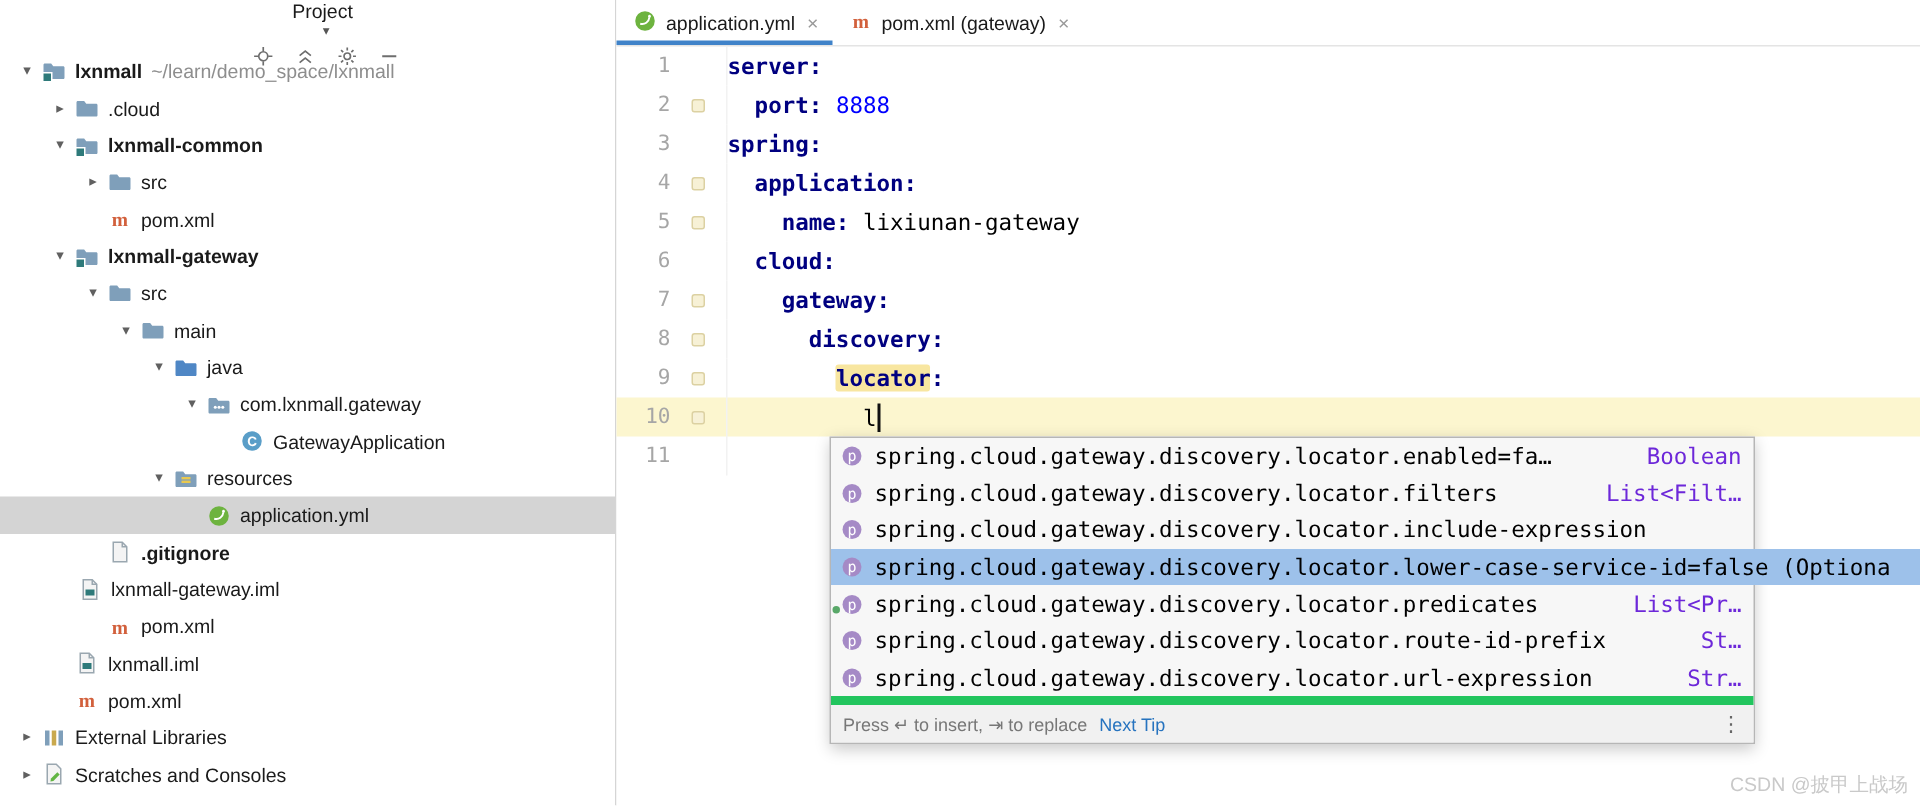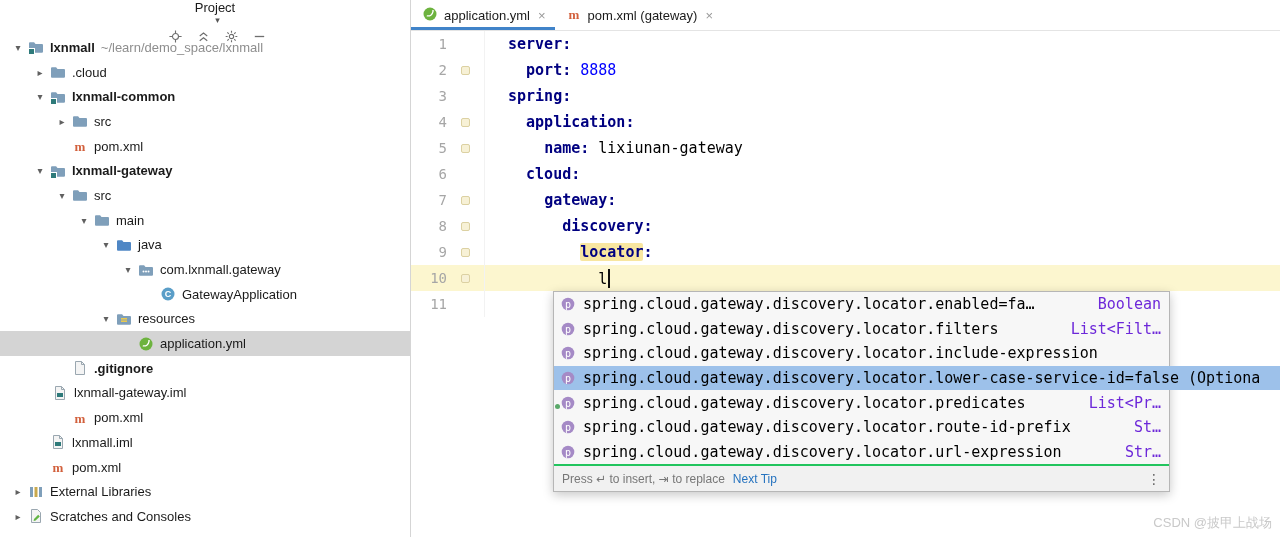--- a/index.html
+++ b/index.html
@@ -30,42 +30,42 @@
   .tab{display:flex;align-items:center;gap:6px;padding:0 9px 0 11px;font-size:13px;color:#1a1a1a;position:relative;cursor:default;}
   .tab.active::after{content:"";position:absolute;left:0;right:0;bottom:0;height:3px;background:#4083C9;}
   .tab-close{color:#999;font-size:13px;margin-left:2px;}
   .editor{position:absolute;top:31px;left:0;right:0;bottom:0;font-family:"DejaVu Sans Mono","Liberation Mono",monospace;font-size:15px;}
   .ed-line{height:26px;display:flex;align-items:center;}
   .ed-line.current{background:#FCF6CF;}
   .gutter{flex:0 0 74px;height:100%;display:flex;align-items:center;border-right:1px solid #F2F2F2;box-sizing:border-box;}
   .ln{flex:0 0 36px;text-align:right;color:#A6A6A6;font-size:14px;}
   .markbox{flex:1;display:flex;justify-content:center;}
   .mark-shape{width:9px;height:9px;background:#F7F1D6;border:1px solid #DCD1A2;border-radius:2px;box-sizing:border-box;}
-  .code{white-space:pre;color:#000;padding-left:0;margin-left:23px;}
+  .code{white-space:pre;color:#000;padding-left:0;}
   .tok-key{color:#000080;font-weight:bold;}
   .tok-num{color:#0000FF;}
   .tok-plain{color:#000;}
   .tok-hl{background:#F8E6A0;border-radius:2px;}
   .caret-bar{display:inline-block;width:2px;height:19px;background:#111;vertical-align:text-bottom;margin-left:1px;}
   .watermark{position:absolute;right:8px;bottom:5px;color:#C9C9C9;font-size:13px;z-index:3;}
 
   
   .popup{position:absolute;left:553px;top:291px;width:617px;background:#F7F7F7;border:1px solid #B6B6B6;
          box-shadow:0 3px 10px rgba(0,0,0,.22);z-index:5;box-sizing:border-box;}
   .popup-rows{position:relative;overflow:visible;}
   .p-row{height:24.6px;display:flex;align-items:center;padding:0 8px 0 6px;box-sizing:border-box;
          font-family:"DejaVu Sans Mono","Liberation Mono",monospace;font-size:15px;color:#000;white-space:nowrap;overflow:hidden;}
   .p-row.selected{background:#9DC1EA;width:728px;overflow:visible;position:relative;z-index:6;}
   .p-icon{width:17px;flex:0 0 17px;height:16px;margin-right:6px;position:relative;}
   .p-icon svg{display:block;}
   .p-dot{position:absolute;left:-5px;bottom:2px;width:5px;height:5px;border-radius:50%;background:#59A869;}
   .p-text{flex:1;overflow:hidden;}
   .p-row.selected .p-text{overflow:visible;}
   .p-type{color:#6d28d9;margin-left:12px;flex:none;}
-  .popup-footer{height:25px;border-top:2px solid #22c55e;background:#F1F1F1;display:flex;align-items:center;
+  .popup-footer{height:25px;border-top:6px solid #22c55e;background:#F1F1F1;display:flex;align-items:center;
                 padding:0 8px;font-size:12px;color:#777;}
   .footer-link{color:#2673BF;margin-left:8px;}
   .footer-more{margin-left:auto;color:#666;font-size:14px;}
 </style>
 </head>
 <body>
 
 <div class="app">
 
   <div class="project-panel">

